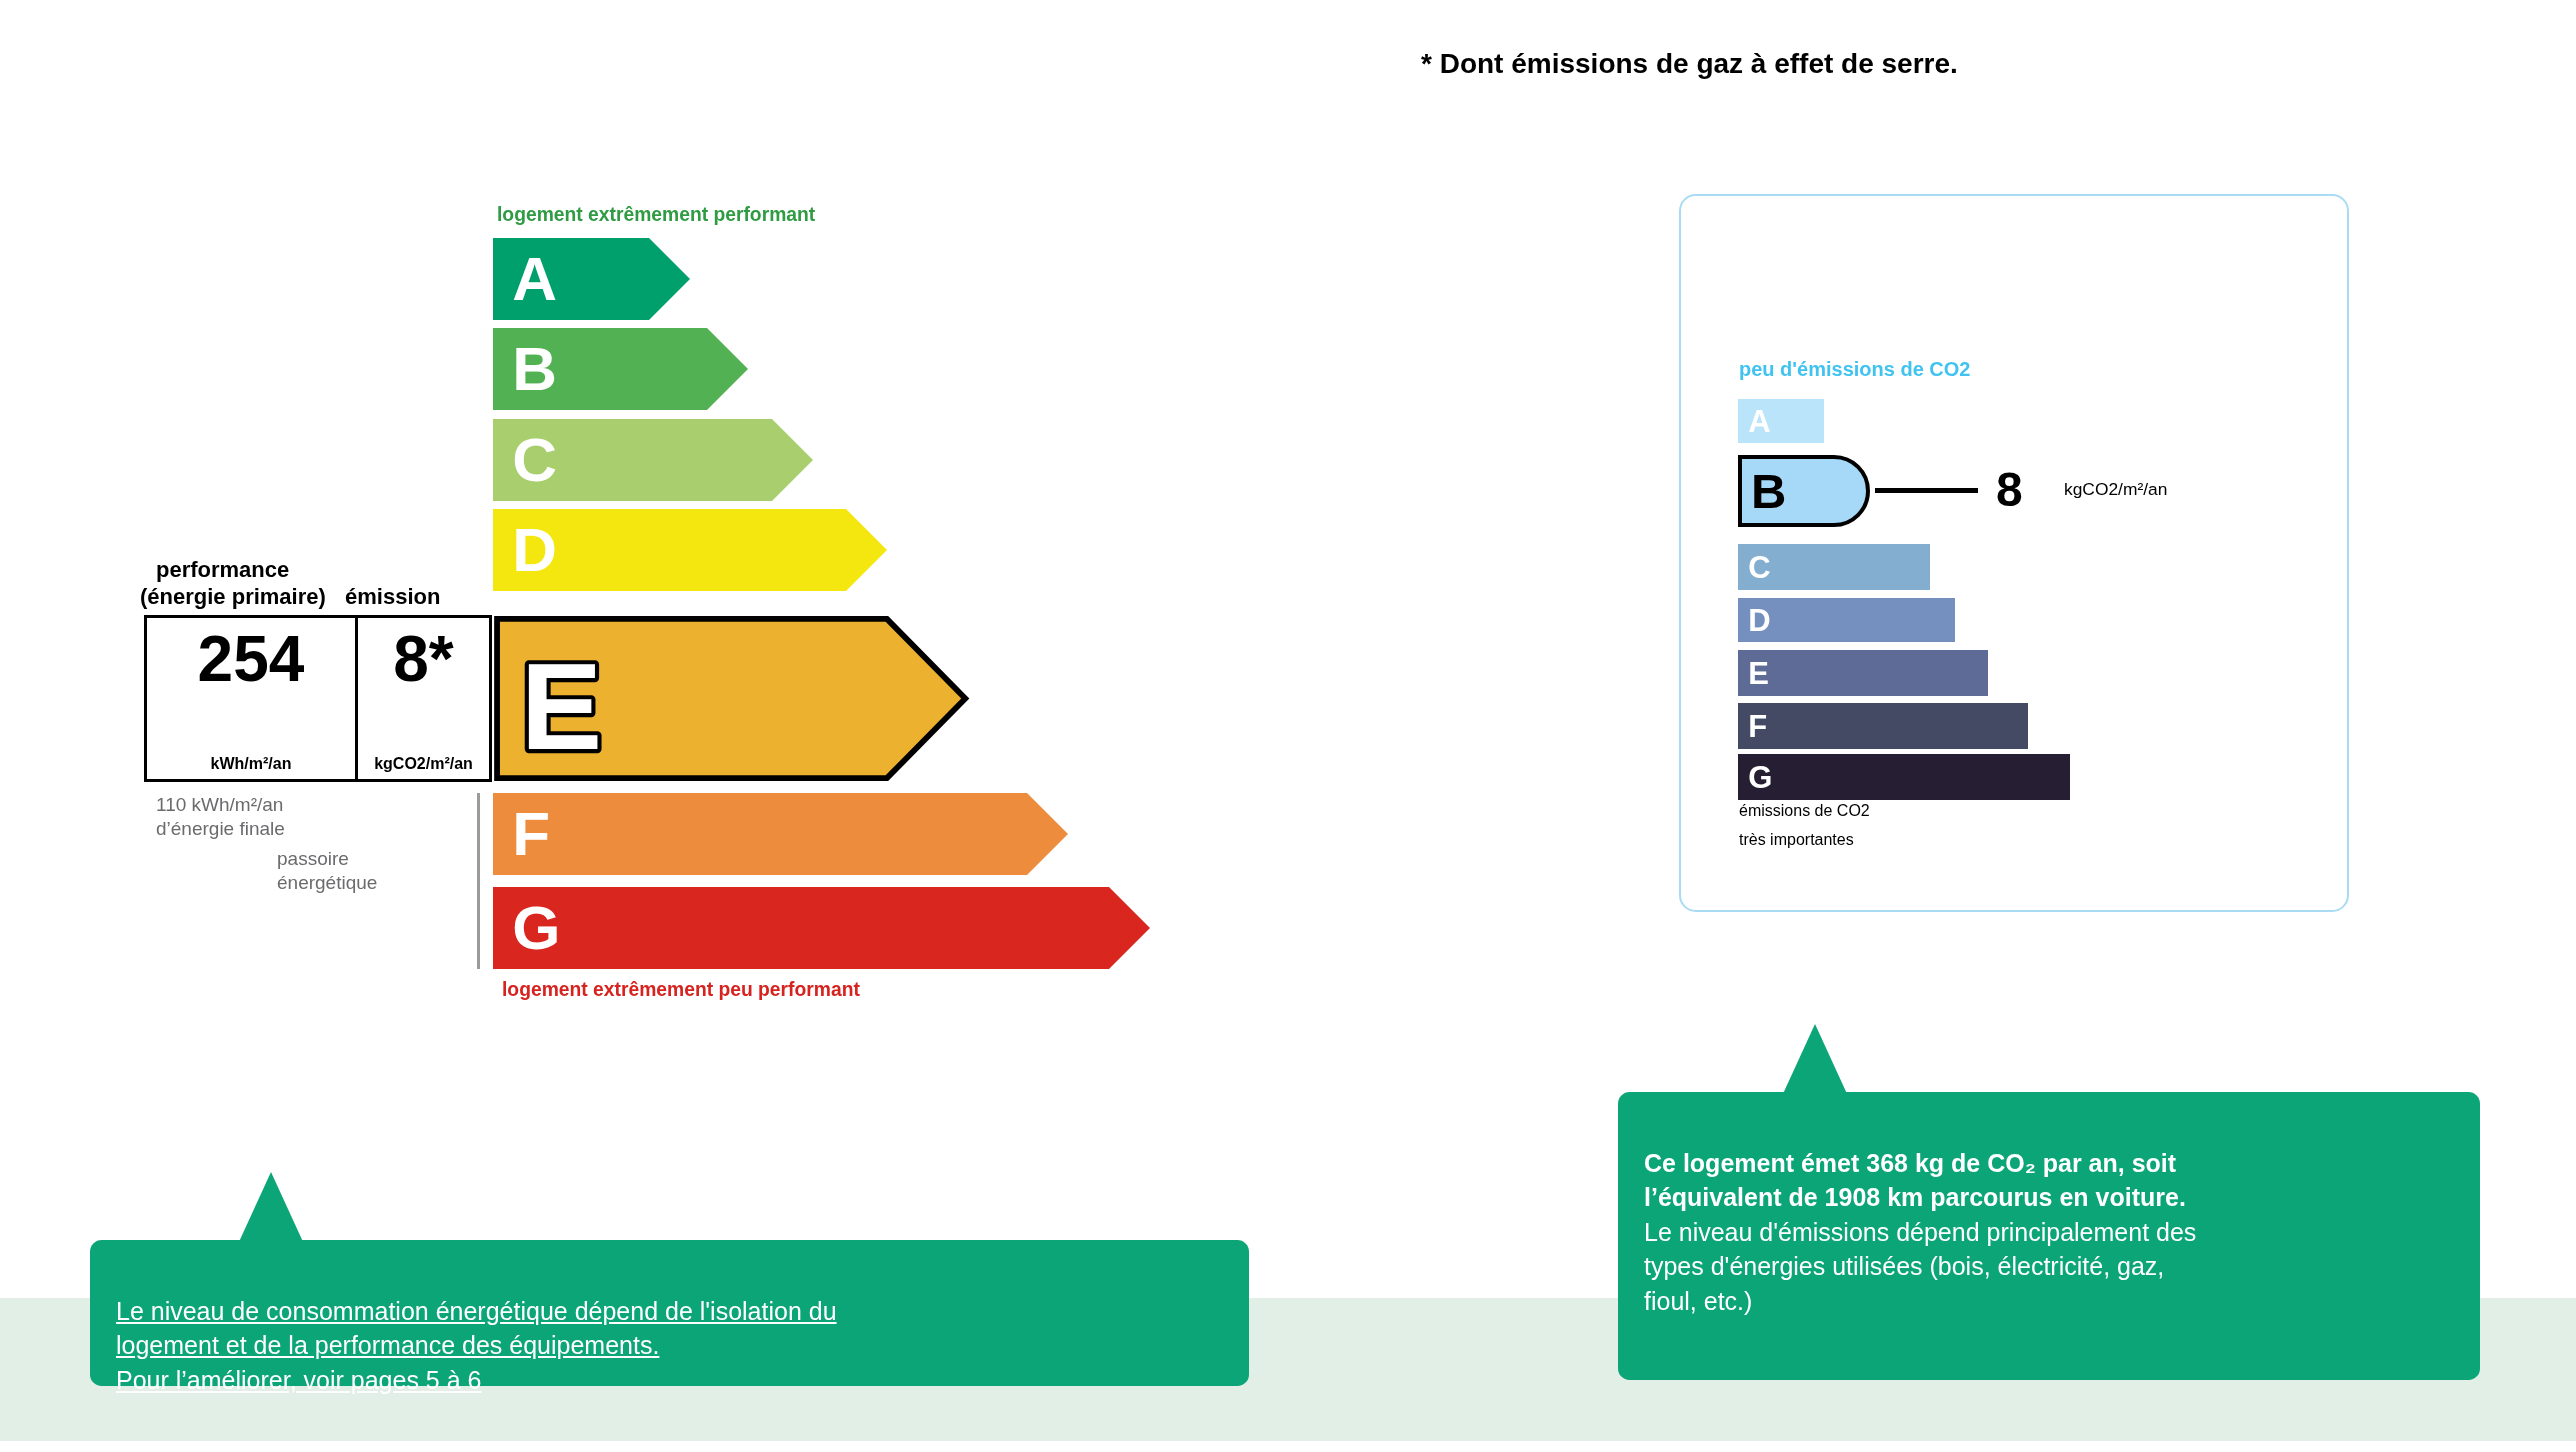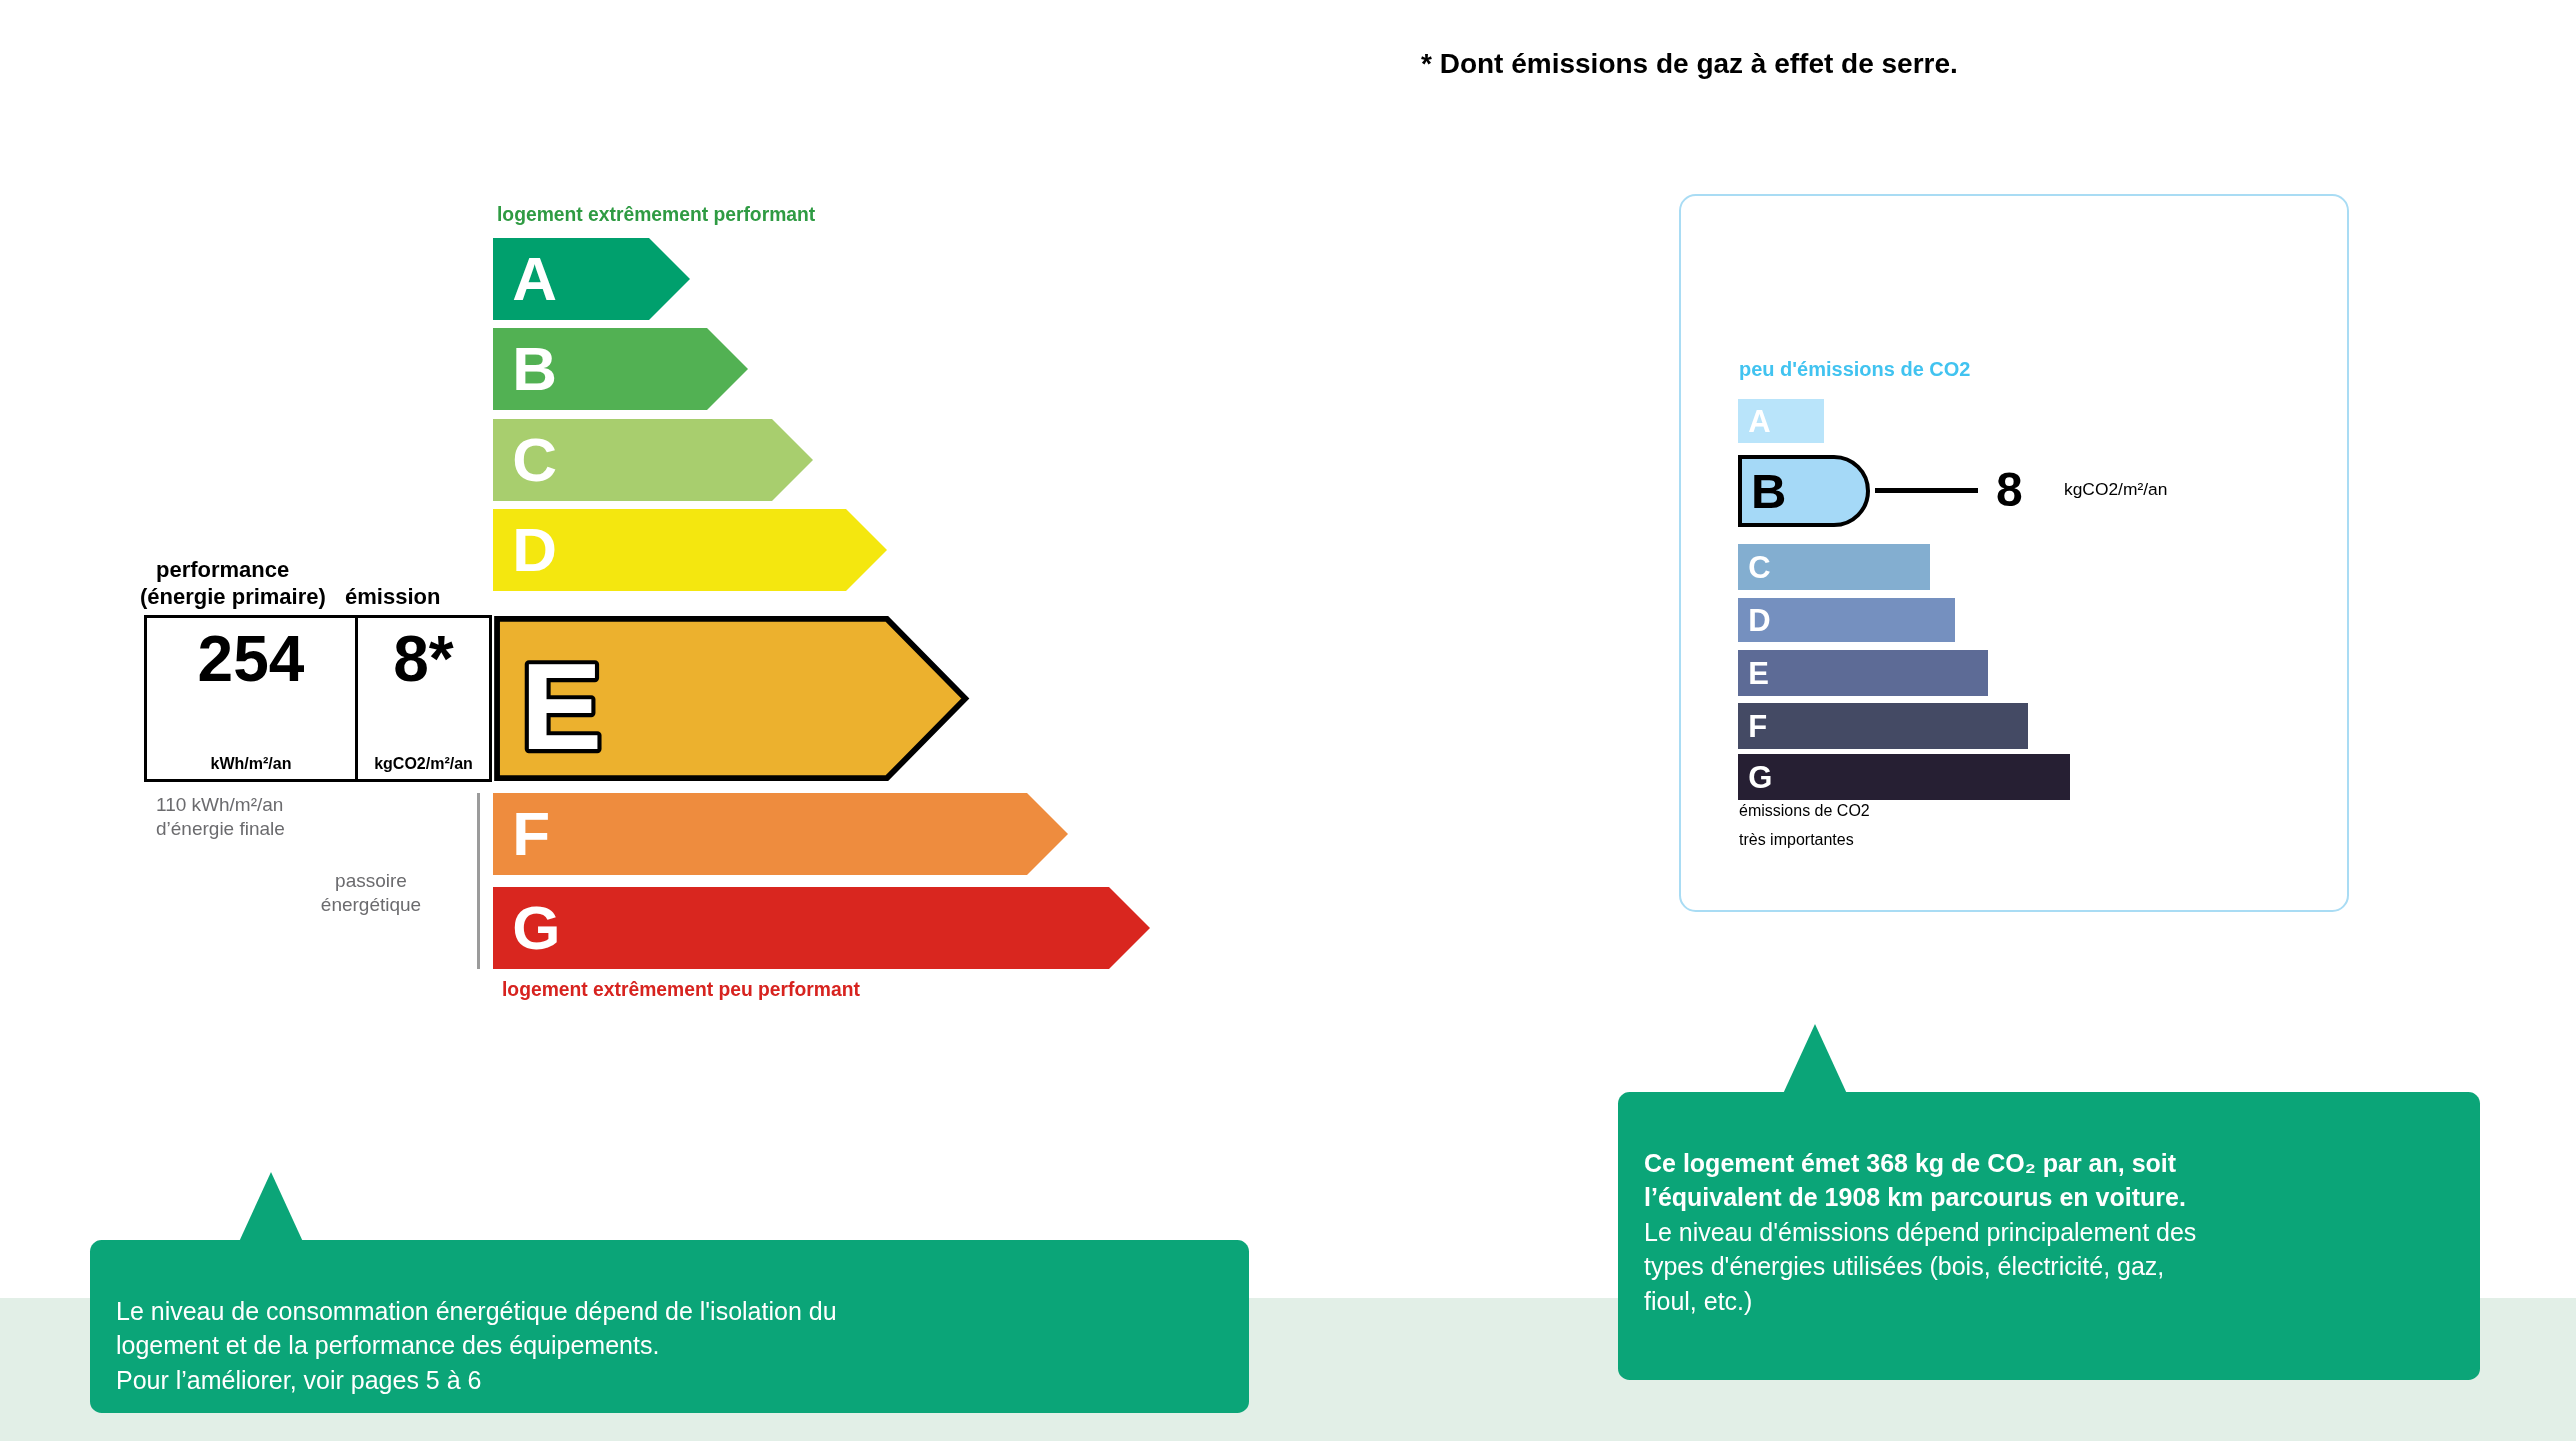--- a/index.html
+++ b/index.html
@@ -41,21 +41,21 @@
   .vb-cell{display:flex;flex-direction:column;justify-content:space-between;align-items:center;
            padding:9px 0 6.4px 0;box-sizing:border-box;}
   .vb-left{width:208px;}
   .vb-right{flex:1;border-left:3.2px solid #000;}
   .vb-num{font-size:64px;font-weight:bold;line-height:1;}
   .vb-unit{font-size:16px;font-weight:bold;}
 
   .gray{color:#6b6b6e;font-size:19px;line-height:1.1;}
   #fin1{left:156px;top:795px;}
   #fin2{left:156px;top:819px;}
-  .passoire{left:277px;width:188px;text-align:center;margin-top:22px;}
+  .passoire{left:277px;width:188px;text-align:left;}
   #pas1{top:849px;}
   #pas2{top:873px;}
   .vline{left:477px;top:793px;width:2.6px;height:176px;background:#9b9b9b;}
 
   
   .co2-box{left:1679px;top:194px;width:670px;height:718px;border:2.6px solid #a9dcf4;
            border-radius:16.7px;background:#fff;box-sizing:border-box;}
   .co2-caption{left:1739px;top:358px;font-size:20px;font-weight:bold;color:#41c3f0;}
   .bar{position:absolute;left:1738px;display:flex;align-items:center;}
   .bar .letter{margin-left:10.3px;font-size:31px;font-weight:bold;color:#fff;line-height:1;}
@@ -73,21 +73,21 @@
   .co2-unit{left:2064px;top:479px;font-size:17.4px;}
   .co2-bottom{left:1739px;font-size:16px;line-height:1.1;}
   #co2bt1{top:802px;}
   #co2bt2{top:831px;}
 
   
   .callout{position:absolute;background:#0ba578;border-radius:11.6px;color:#fff;z-index:2;}
   .callout .txt{padding:20.6px 26px;font-size:25px;line-height:1.38;margin-top:33px;}
   .pointer{position:absolute;width:0;height:0;border-left:33px solid transparent;
            border-right:33px solid transparent;border-bottom:72px solid #0ba578;z-index:2;}
-  #callout-left{left:90px;top:1240px;width:1159px;height:173px;box-sizing:border-box;}
+  #callout-left{left:90px;top:1240px;width:1159px;height:146px;box-sizing:border-box;text-decoration:underline;}
   #pointer-left{left:238px;top:1172px;}
   #callout-right{left:1618px;top:1092px;width:862px;height:288px;box-sizing:border-box;}
   #pointer-right{left:1782px;top:1024px;}
   .bold{font-weight:bold;}
 </style>
 </head>
 <body>
 
 <div class="page">
 

